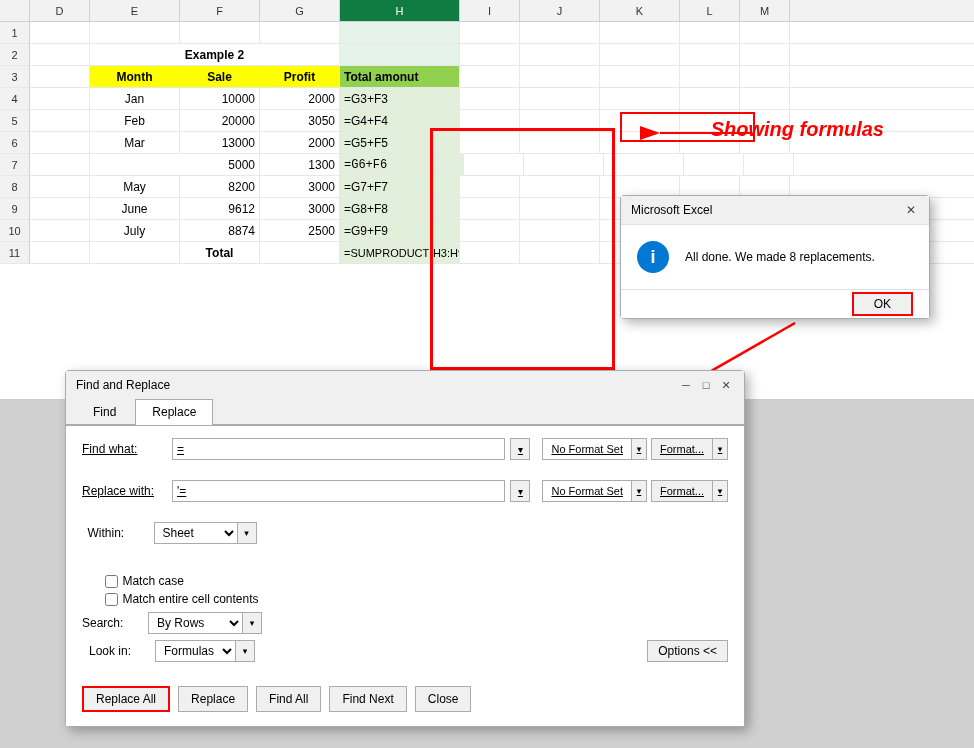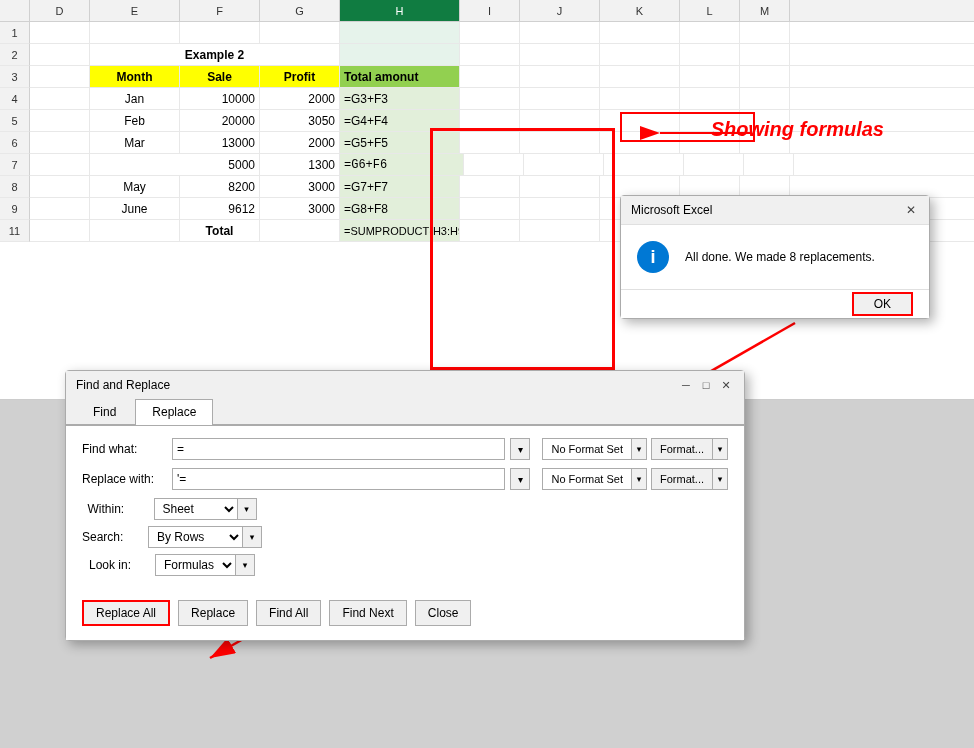--- a/index.html
+++ b/index.html
@@ -148,21 +148,22 @@
 
     .dialog-content {
       background: white;
       padding: 12px 16px;
       border-top: 1px solid #ababab;
     }
 
     .form-row {
       display: flex;
       align-items: center;
-      margin-bottom: 8px;
+      margin-bottom: 20px;
+      text-decoration: underline;
     }
 
     .form-label {
       width: 90px;
       font-size: 12px;
       color: #000;
       flex-shrink: 0;
     }
 
     .form-input-wrap {
@@ -545,20 +546,33 @@
     <div class="cell right" style="width:80px;">9612</div>
     <div class="cell right" style="width:80px;">3000</div>
     <div class="cell formula-highlight" style="width:120px;">=G8+F8</div>
     <div class="cell" style="width:60px;"></div>
     <div class="cell" style="width:80px;"></div>
     <div class="cell" style="width:80px;"></div>
     <div class="cell" style="width:60px;"></div>
     <div class="cell" style="width:50px;"></div>
   </div>
 
+  <div style="display:flex; height:22px; border-bottom:1px solid #e8e8e8;">
+    <div class="row-num-cell">10</div>
+    <div class="cell" style="width:60px;"></div>
+    <div class="cell center" style="width:90px;">July</div>
+    <div class="cell right" style="width:80px;">8874</div>
+    <div class="cell right" style="width:80px;">2500</div>
+    <div class="cell formula-highlight" style="width:120px;">=G9+F9</div>
+    <div class="cell" style="width:60px;"></div>
+    <div class="cell" style="width:80px;"></div>
+    <div class="cell" style="width:80px;"></div>
+    <div class="cell" style="width:60px;"></div>
+    <div class="cell" style="width:50px;"></div>
+  </div>
 
   <div style="display:flex; height:22px; border-bottom:1px solid #e8e8e8;">
     <div class="row-num-cell">11</div>
     <div class="cell" style="width:60px;"></div>
     <div class="cell" style="width:90px;"></div>
     <div class="cell bold center" style="width:80px;">Total</div>
     <div class="cell" style="width:80px;"></div>
     <div class="cell formula-highlight" style="width:120px; font-size:11px;">=SUMPRODUCT(H3:H9)</div>
     <div class="cell" style="width:60px;"></div>
     <div class="cell" style="width:80px;"></div>
@@ -654,20 +668,30 @@
 
         <div class="option-row">
           <div class="option-field">
             <span class="option-label">Within:</span>
             <div class="option-select-wrap">
               <select class="option-select">
                 <option>Sheet</option>
                 <option>Workbook</option>
               </select>
               <div class="option-dropdown">▾</div>
+            </div>
+          </div>
+          <div style="display:flex; flex-direction:column; gap:4px; margin-left:20px;">
+            <div class="checkbox-row">
+              <input type="checkbox" id="match-case" style="">
+              <label for="match-case">Match case</label>
+            </div>
+            <div class="checkbox-row">
+              <input type="checkbox" id="match-entire" style="">
+              <label for="match-entire">Match entire cell contents</label>
             </div>
           </div>
         </div>
 
         <div class="option-row">
           <div class="option-field">
             <span class="option-label">Search:</span>
             <div class="option-select-wrap">
               <select class="option-select">
                 <option>By Rows</option>
@@ -686,20 +710,23 @@
                 <option>Formulas</option>
                 <option>Values</option>
                 <option>Notes</option>
               </select>
               <div class="option-dropdown">▾</div>
             </div>
           </div>
         </div>
       </div>
 
+      <div style="display:flex; align-items:flex-end;">
+        <button class="options-btn">Options &lt;&lt;</button>
+      </div>
     </div>
   </div>
 
   <div class="dialog-footer">
     <button class="footer-btn outlined">Replace All</button>
     <button class="footer-btn">Replace</button>
     <button class="footer-btn">Find All</button>
     <button class="footer-btn">Find Next</button>
     <button class="footer-btn">Close</button>
   </div>

